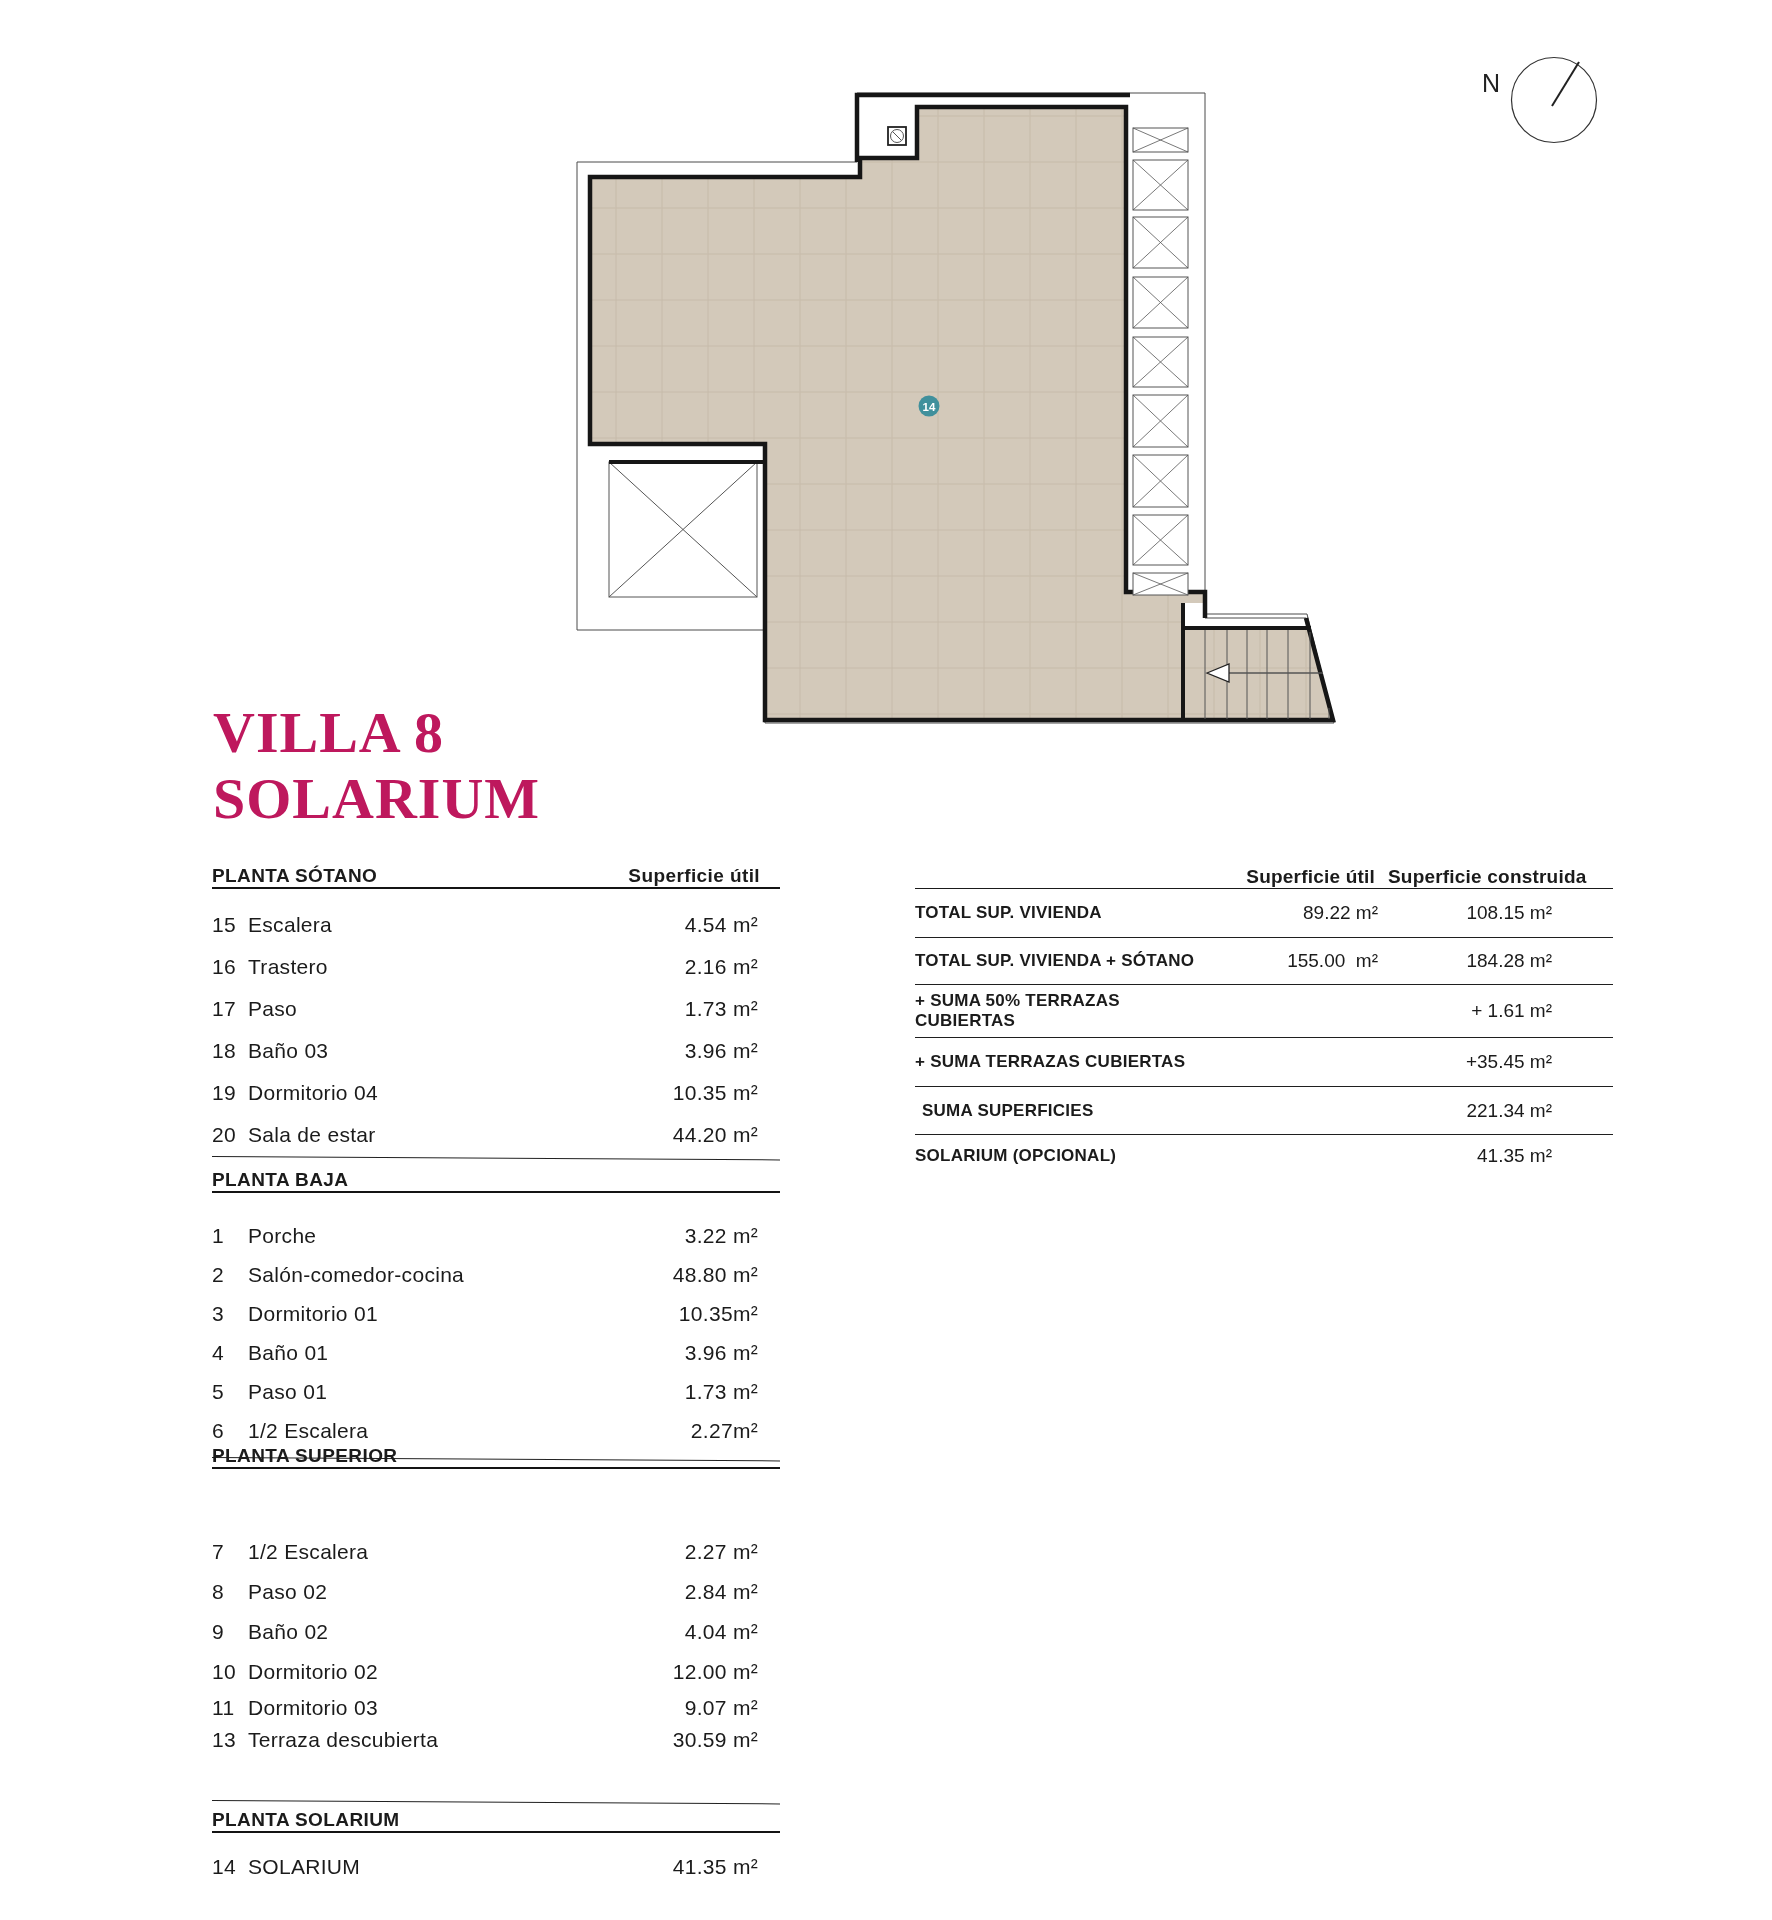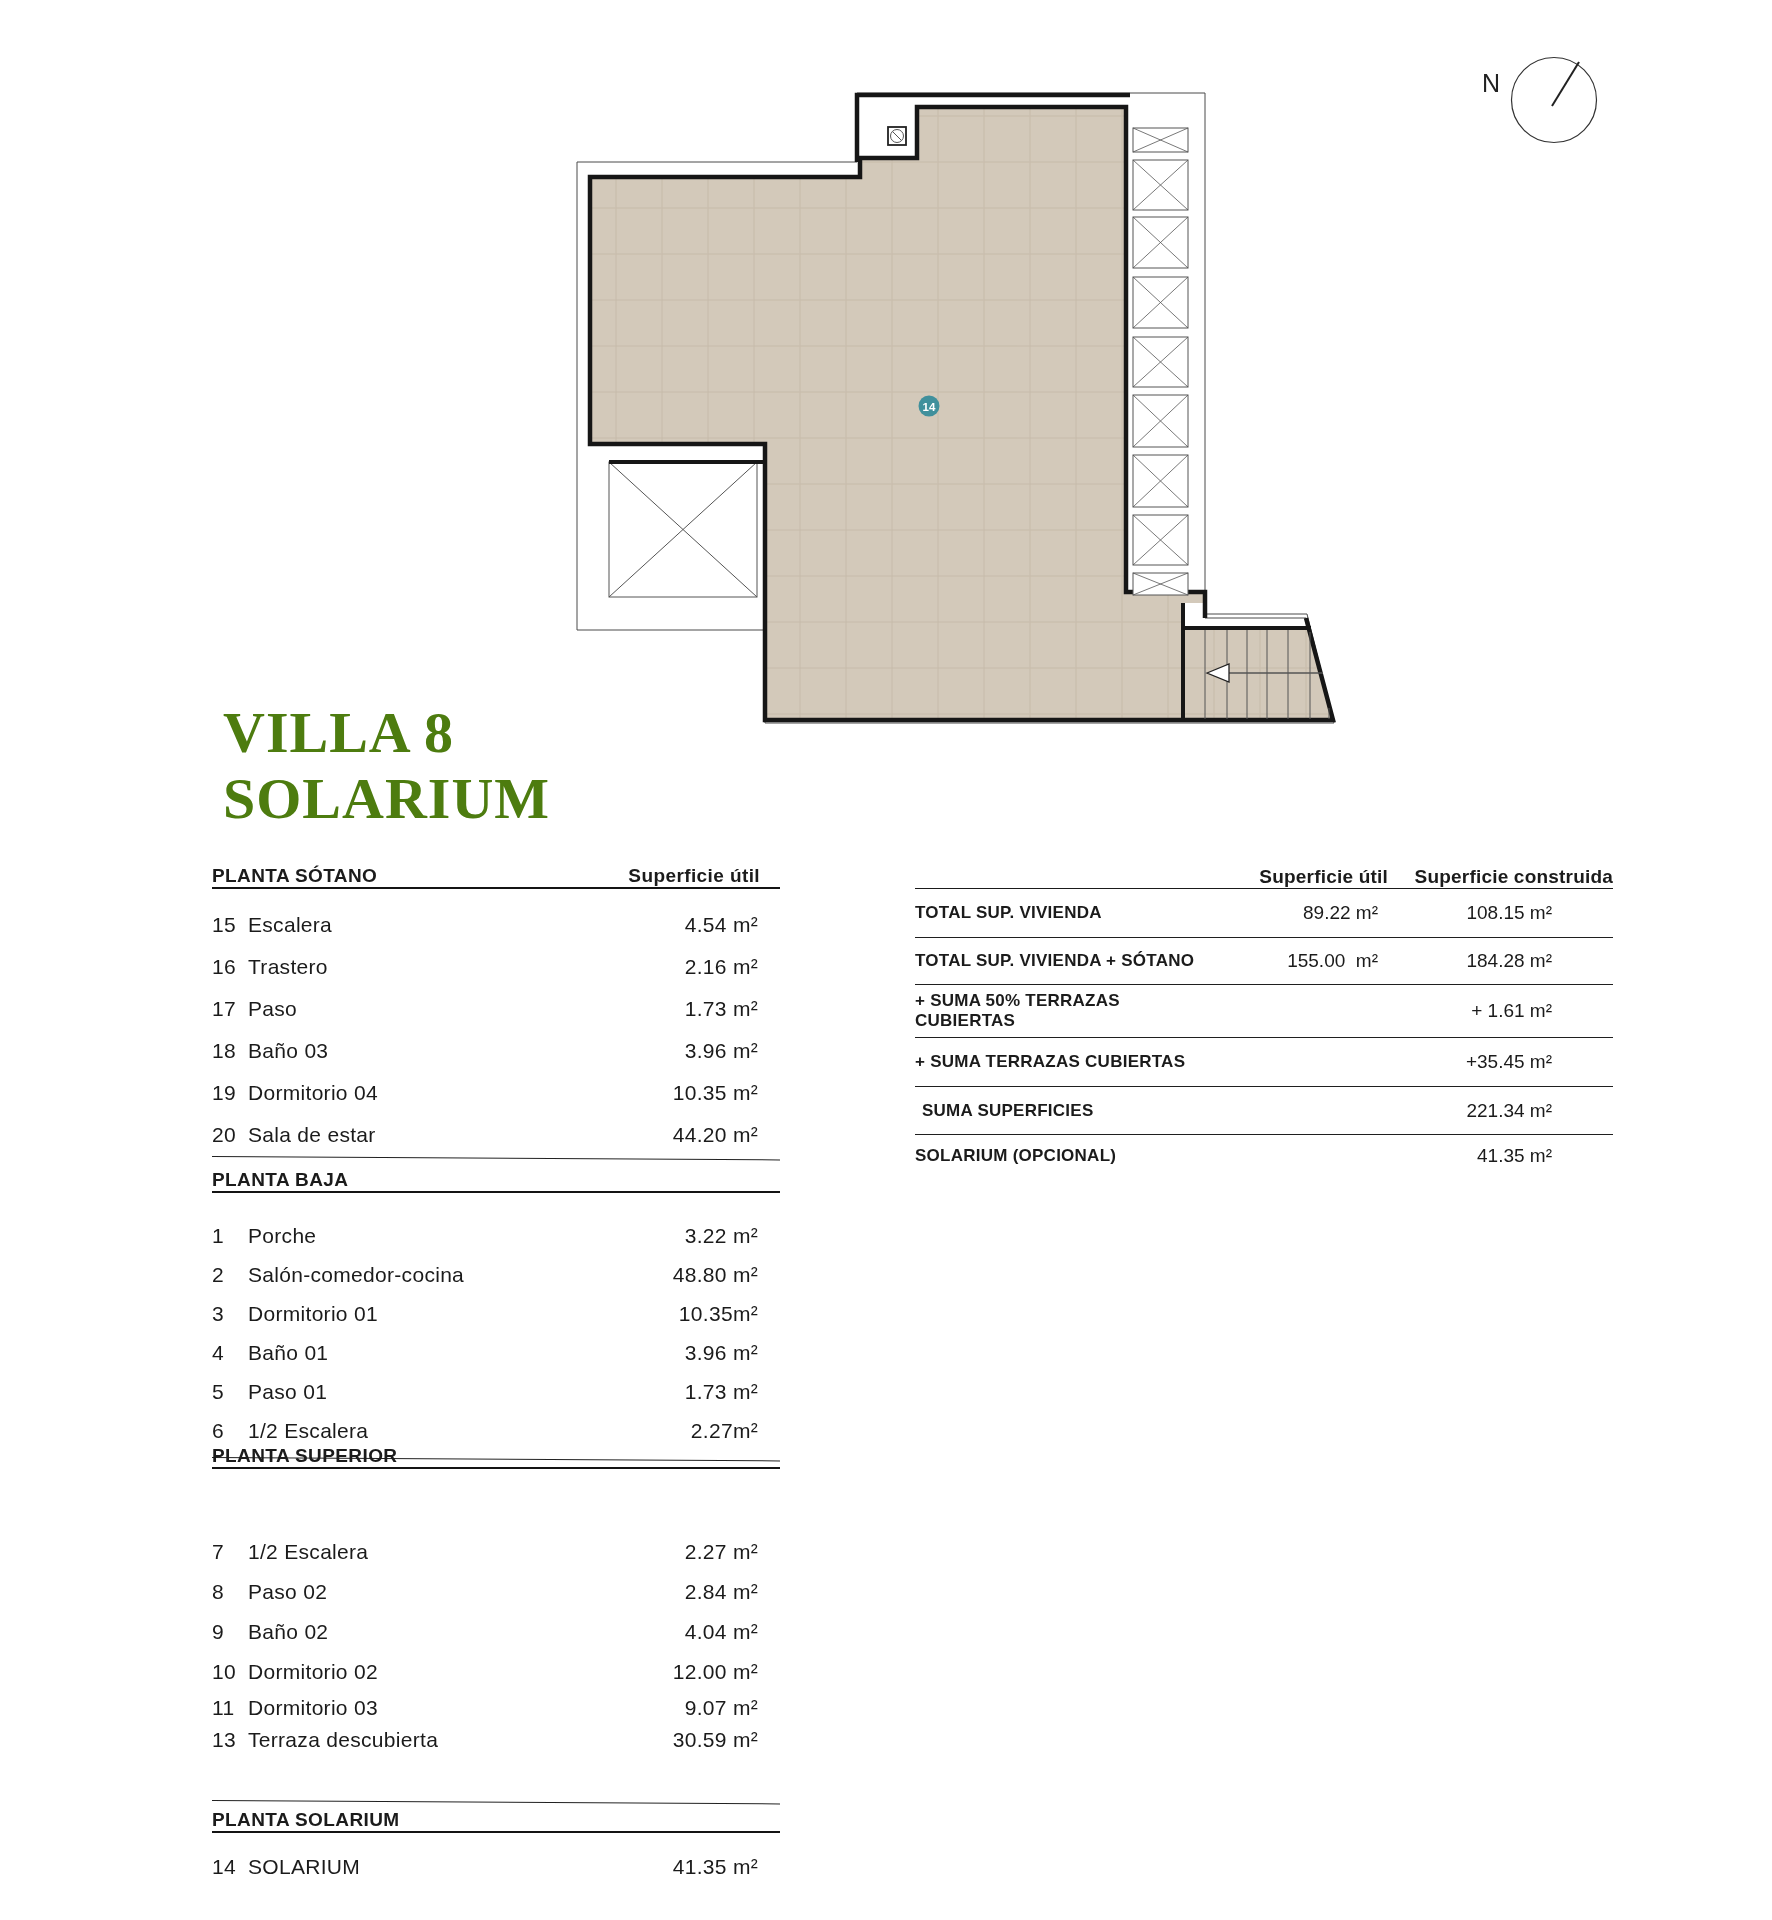--- a/index.html
+++ b/index.html
@@ -2,21 +2,21 @@
 <html><head>
 <meta charset="utf-8">
 <style>
   html,body{margin:0;padding:0;background:#ffffff;}
   #page{position:relative;width:1772px;height:1920px;background:#fff;overflow:hidden;
         font-family:"Liberation Sans",sans-serif;color:#1b1b1b;}
 
   
   #title{position:absolute;left:213px;top:700px;
          font-family:"Liberation Serif",serif;font-weight:700;
-         font-size:58px;line-height:66px;letter-spacing:1px;color:#4d7c0f;margin-left:10px;}
+         font-size:58px;line-height:66px;letter-spacing:1px;color:#be185d;}
 
   
   #plan-wrap{position:absolute;left:540px;top:40px;width:820px;height:700px;}
   #compass-wrap{position:absolute;left:1460px;top:30px;width:180px;height:150px;}
 
   
   #left-table{position:absolute;left:212px;top:855px;width:568px;height:1065px;}
   #left-table .sec-head{position:absolute;left:0;width:568px;display:flex;
        justify-content:space-between;align-items:flex-end;
        border-bottom:2px solid #141414;box-sizing:border-box;
@@ -35,21 +35,21 @@
   .s3 .lrow:nth-child(n+5){height:32px;}
   .s4 .lrow{height:34px;}
 
   
   #right-table{position:absolute;left:915px;top:855px;width:698px;}
   #right-table .rhead{display:flex;align-items:flex-end;height:34px;
        border-bottom:1.6px solid #1a1a1a;box-sizing:border-box;
        font-size:19px;font-weight:700;letter-spacing:.2px;}
   #right-table .rhead .sp{flex:1;}
   #right-table .rhead .h1{width:152px;text-align:right;}
-  #right-table .rhead .h2{width:225px;text-align:right;}
+  #right-table .rhead .h2{width:225px;text-align:left;margin-left:13px;}
   .rrow{display:flex;align-items:center;box-sizing:border-box;}
   .rrow.bb{border-bottom:1.5px solid #1f1f1f;}
   .rrow .lbl{flex:1;font-size:17px;font-weight:700;letter-spacing:.25px;}
   .rrow .c1{width:152px;text-align:right;font-size:19px;padding-right:10px;
             box-sizing:border-box;white-space:pre;}
   .rrow .c2{width:225px;text-align:right;font-size:19px;padding-right:61px;
             box-sizing:border-box;white-space:pre;}
   .rrow .lbl.ind{padding-left:7px;}
 </style>
 </head>

